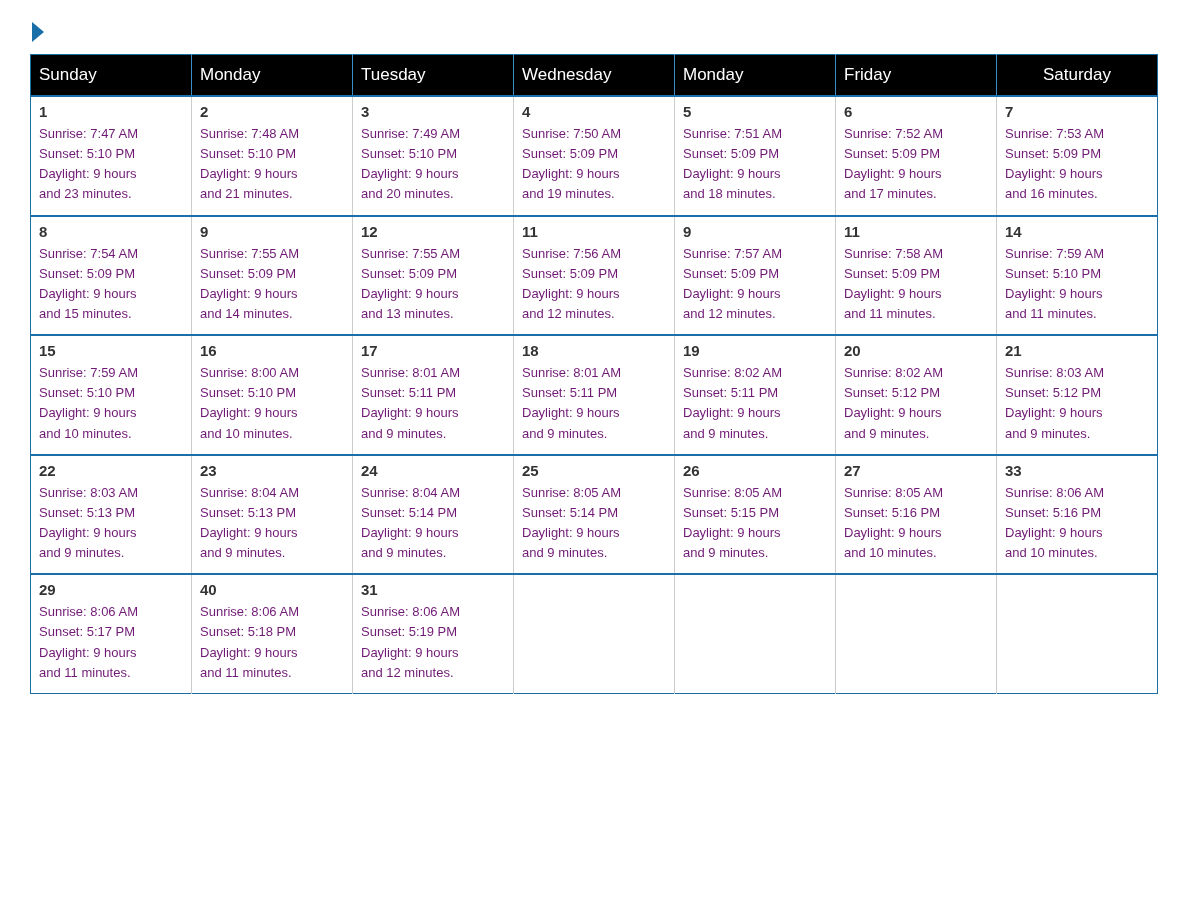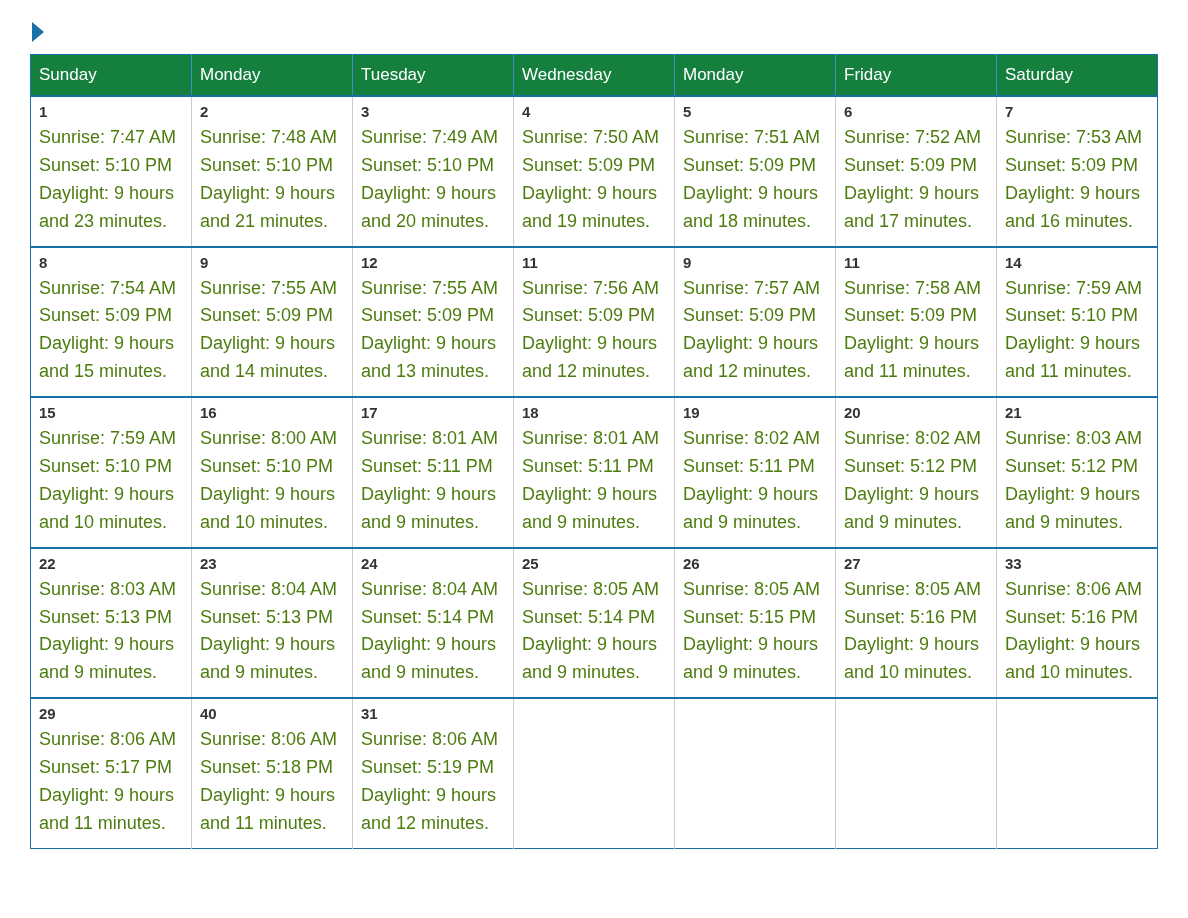--- a/index.html
+++ b/index.html
@@ -64,30 +64,31 @@
       font-size: 20px;
       color: #555;
       margin-top: 4px;
     }
     .calendar {
       width: 100%;
       border-collapse: collapse;
       border: 1px solid #1a6fa8;
     }
     .calendar thead tr th {
-      background-color: #15803d;
+      background-color: #000000;
       color: #fff;
       font-size: 17px;
       font-weight: normal;
       padding: 10px 8px;
       text-align: left;
       border-right: 1px solid #3a8fc8;
     }
     .calendar thead tr th:last-child {
       border-right: none;
+      text-align: center;
     }
     .calendar tbody tr {
       border-top: 2px solid #1a6fa8;
     }
     .calendar tbody tr td {
       vertical-align: top;
       padding: 6px 8px 10px 8px;
       border-right: 1px solid #ccc;
       width: calc(100% / 7);
       font-size: 13.5px;
@@ -97,23 +98,23 @@
     .calendar tbody tr td:last-child {
       border-right: none;
     }
     .day-number {
       font-size: 15px;
       font-weight: bold;
       margin-bottom: 4px;
       display: block;
     }
     .day-info {
-      font-size: 18px;
+      font-size: 13px;
       line-height: 1.55;
-      color: #4d7c0f;
+      color: #701a75;
     }
     .empty-cell {
       background: #fff;
     }
   </style>
 </head>
 <body>
 
 <div class="header">
   <div class="logo">

